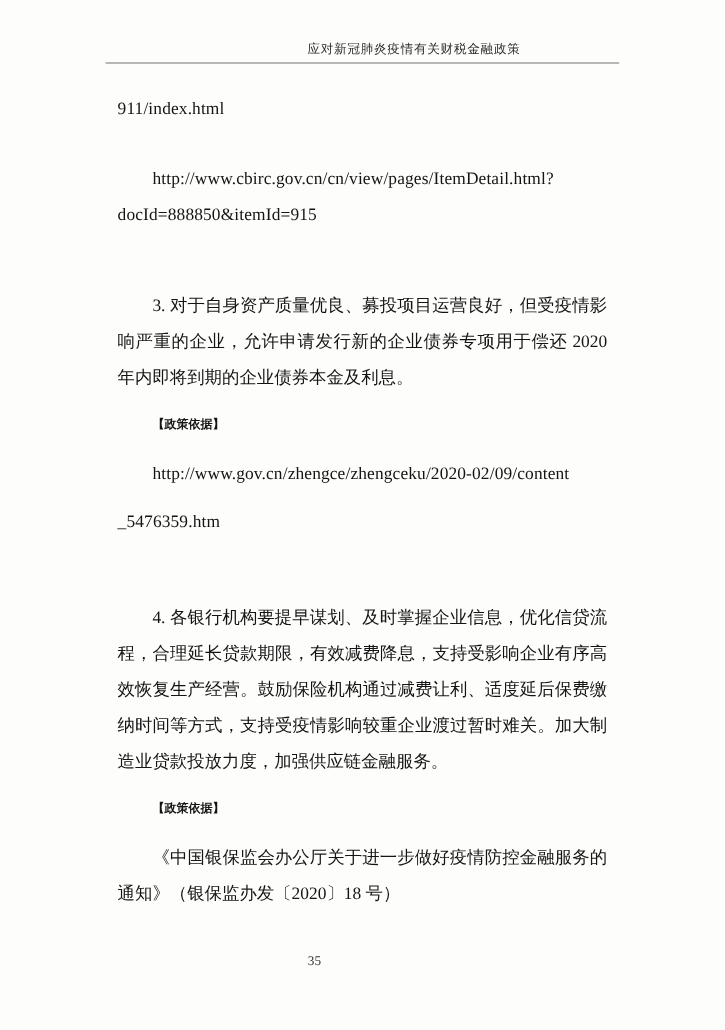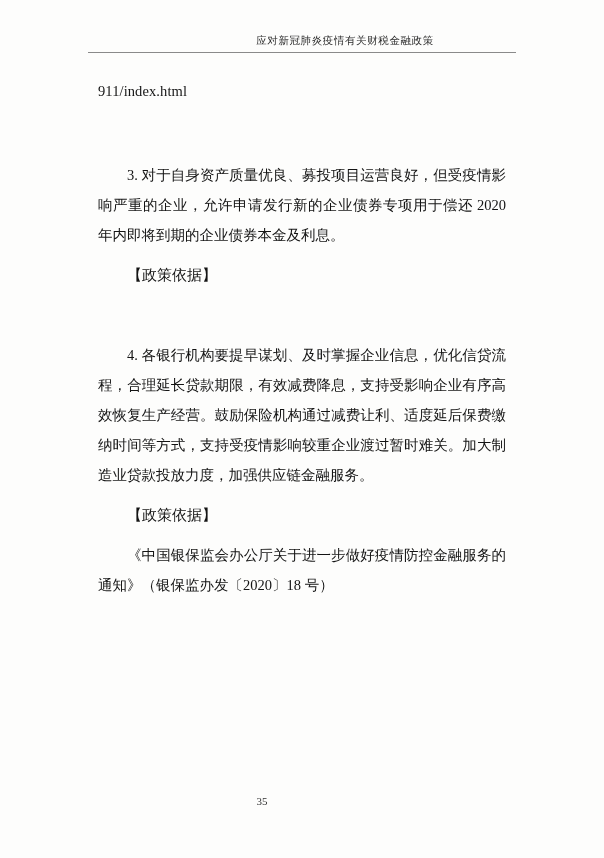--- a/index.html
+++ b/index.html
@@ -60,22 +60,23 @@
     text-indent: 29px;
   }
   .latin {
     font-family: "Liberation Serif", serif;
     letter-spacing: 0.1px;
   }
   .gap-sm { height: 8px; }
   .gap-md { height: 26px; }
   .gap-lg { height: 30px; }
   .bracket {
-    font-size: 15px;
+    font-size: 10px;
     line-height: 30px;
+    font-weight: bold;
   }
   .footer {
     position: absolute;
     top: 795px;
     left: 0;
     width: 524px;
     text-align: center;
     font-size: 11px;
     color: #333;
   }
@@ -87,29 +88,32 @@
 
   <div class="header">应对新冠肺炎疫情有关财税金融政策</div>
   <div class="header-rule"></div>
 
   <div class="content">
 
     <p class="latin">911/index.html</p>
 
     <div class="gap-sm"></div>
 
+    <p class="latin indent">http://www.cbirc.gov.cn/cn/view/pages/ItemDetail.html?docId=888850&amp;itemId=915</p>
 
     <div class="gap-md"></div>
 
     <p class="indent">3. 对于自身资产质量优良、募投项目运营良好，但受疫情影响严重的企业，允许申请发行新的企业债券专项用于偿还 2020 年内即将到期的企业债券本金及利息。</p>
 
     <p class="indent bracket">【政策依据】</p>
 
 
 
+    <p class="latin indent">http://www.gov.cn/zhengce/zhengceku/2020-02/09/content</p>
+    <p class="latin">_5476359.htm</p>
 
     <div class="gap-lg"></div>
 
     <p class="indent">4. 各银行机构要提早谋划、及时掌握企业信息，优化信贷流程，合理延长贷款期限，有效减费降息，支持受影响企业有序高效恢复生产经营。鼓励保险机构通过减费让利、适度延后保费缴纳时间等方式，支持受疫情影响较重企业渡过暂时难关。加大制造业贷款投放力度，加强供应链金融服务。</p>
 
     <p class="indent bracket">【政策依据】</p>
 
     <p class="indent">《中国银保监会办公厅关于进一步做好疫情防控金融服务的通知》（银保监办发〔2020〕18 号）</p>
 
   </div>

